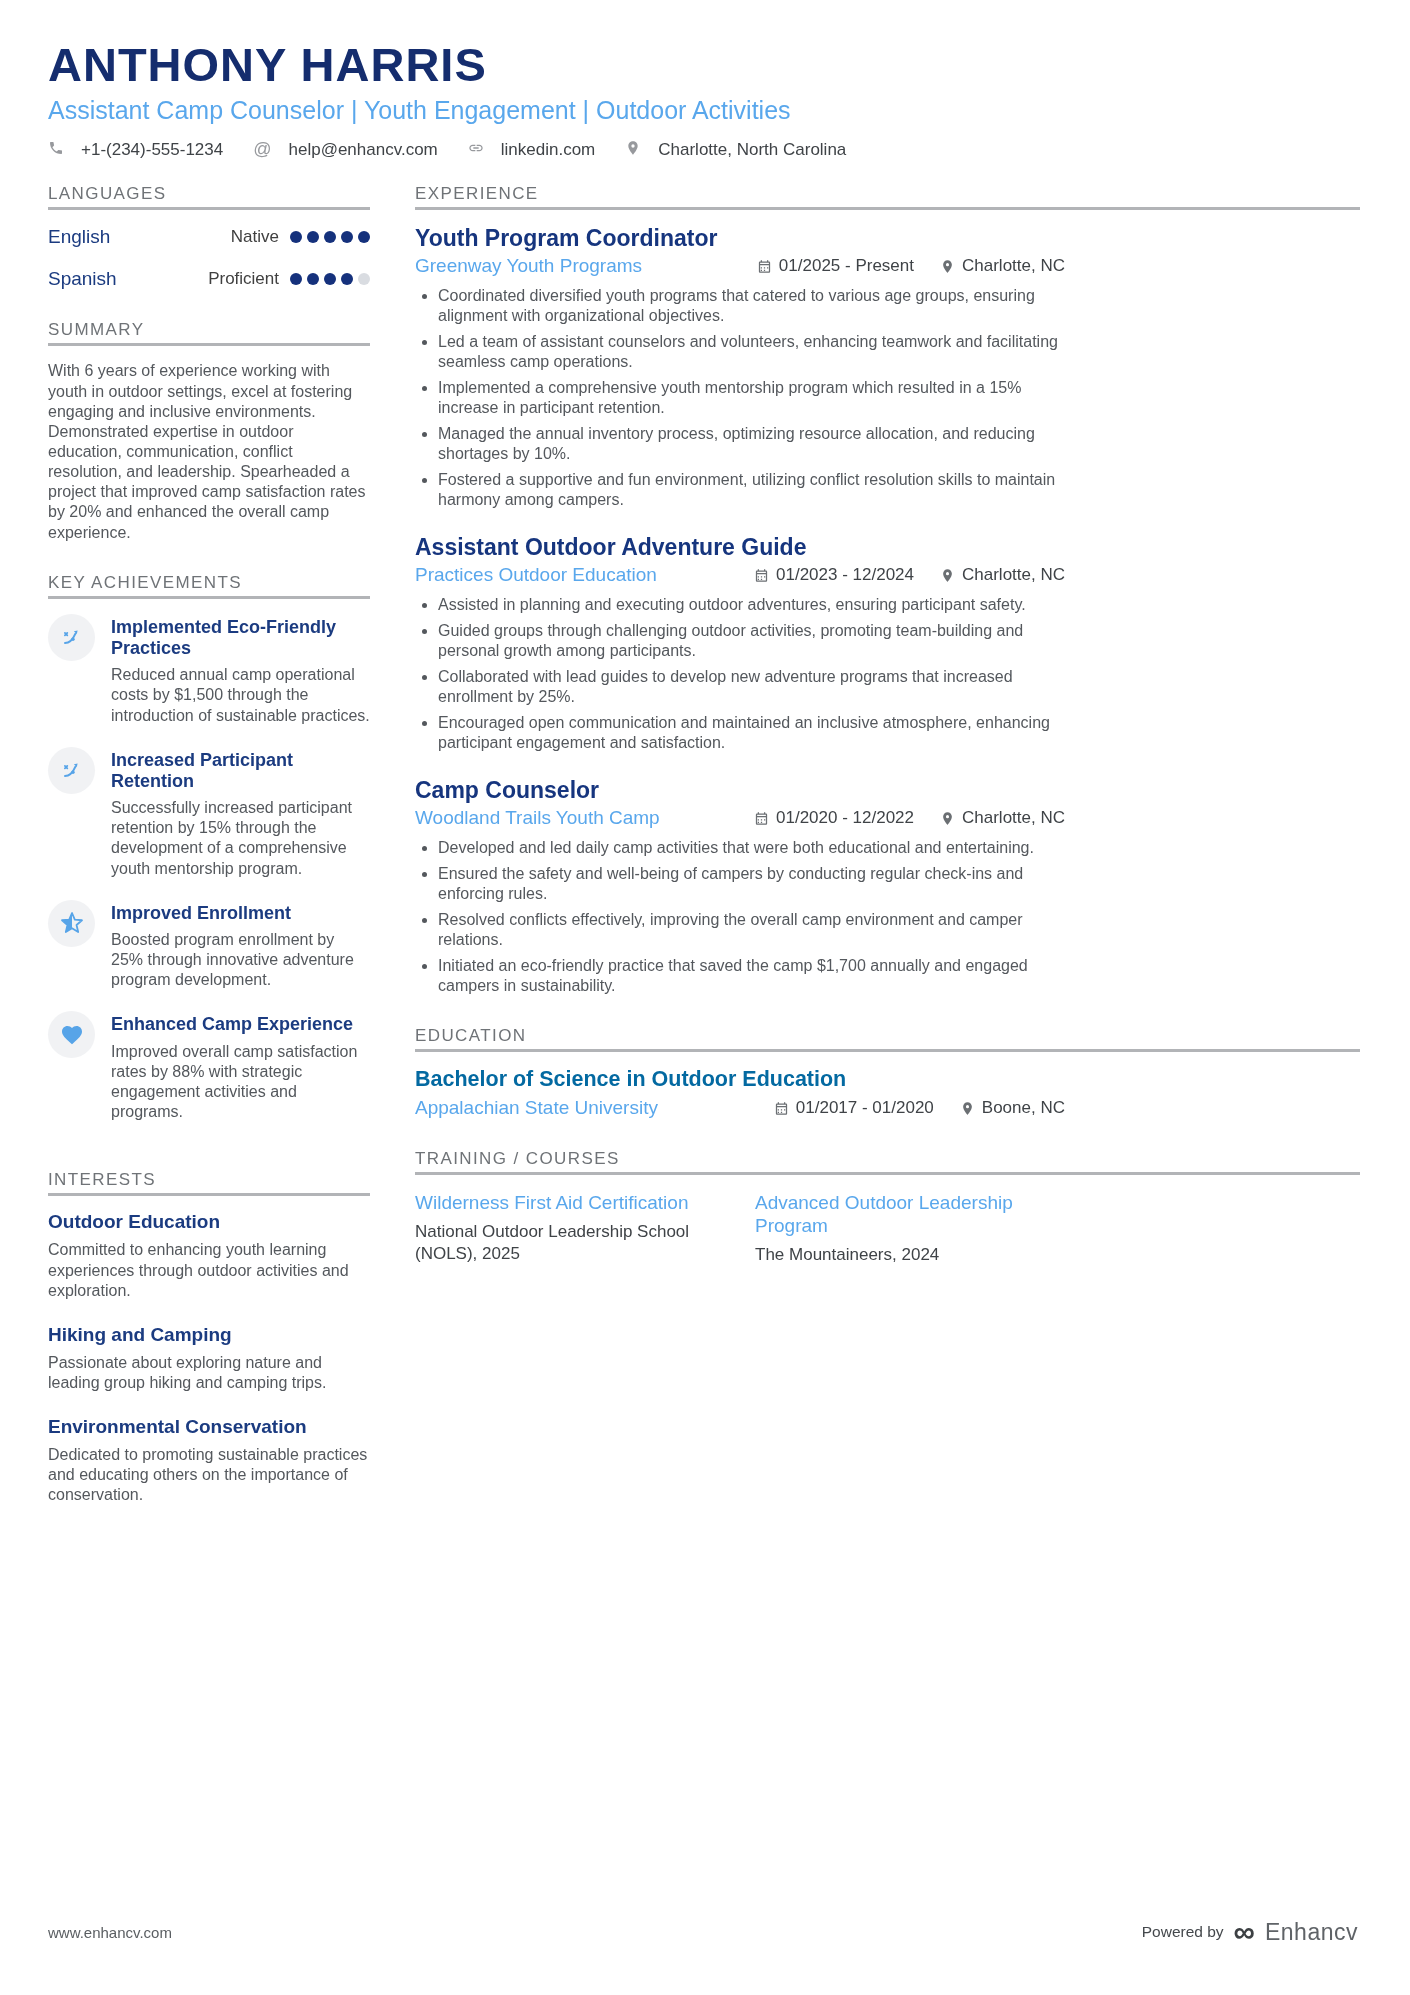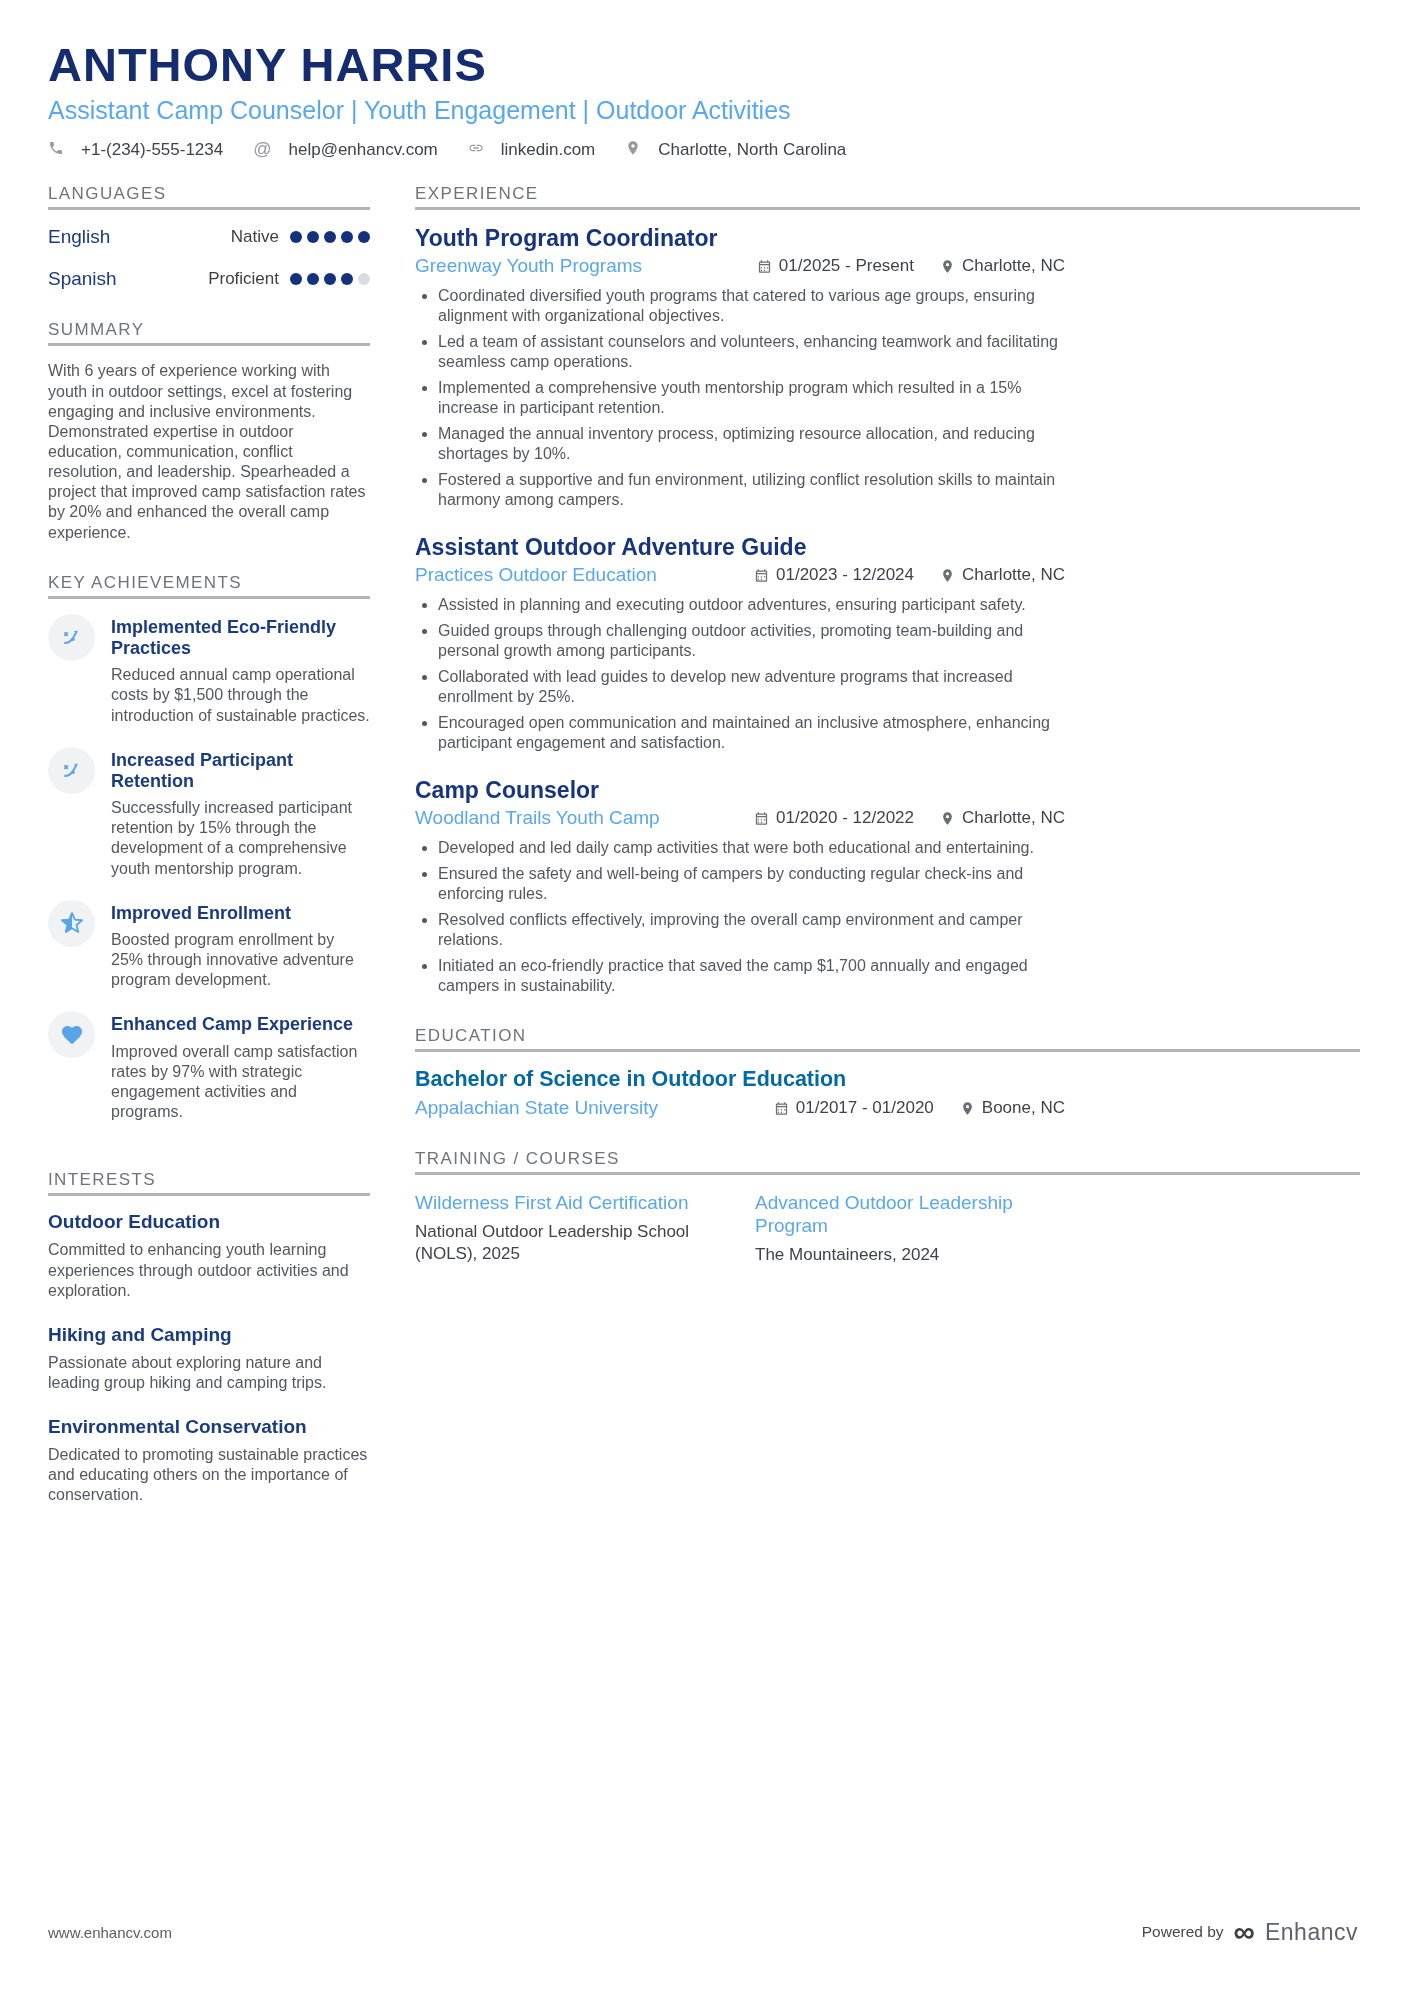--- a/index.html
+++ b/index.html
@@ -221,21 +221,21 @@
         </div>
 
         <div class="ach-item">
           <span class="badge">
             <svg viewBox="0 0 24 24">
                 <path d="M12 21.35l-1.45-1.32C5.4 15.36 2 12.28 2 8.5 2 5.42 4.42 3 7.5 3c1.74 0 3.41.81 4.5 2.09C13.09 3.81 14.76 3 16.5 3 19.58 3 22 5.42 22 8.5c0 3.78-3.4 6.86-8.55 11.54L12 21.35z" fill="#57a4e8"></path>
               </svg>
           </span>
           <div>
             <div class="ach-title">Enhanced Camp Experience</div>
-            <div class="ach-desc">Improved overall camp satisfaction rates by 97% with strategic engagement activities and programs.</div>
+            <div class="ach-desc">Improved overall camp satisfaction rates by 88% with strategic engagement activities and programs.</div>
           </div>
         </div>
       </section>
 
       <section class="section">
         <h2 class="section-heading">INTERESTS</h2>
         <div class="int-item">
           <div class="int-title">Outdoor Education</div>
           <div class="int-desc">Committed to enhancing youth learning experiences through outdoor activities and exploration.</div>
         </div>

